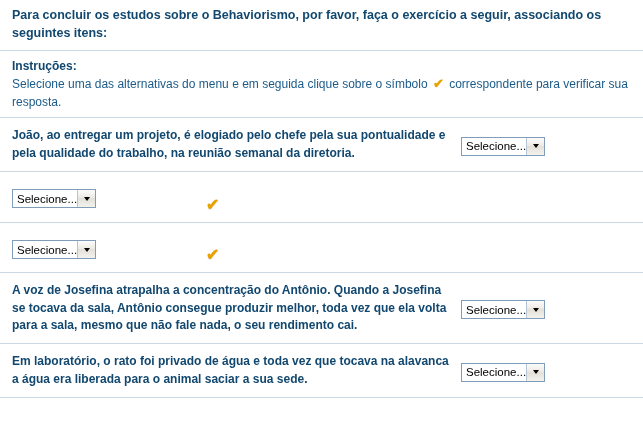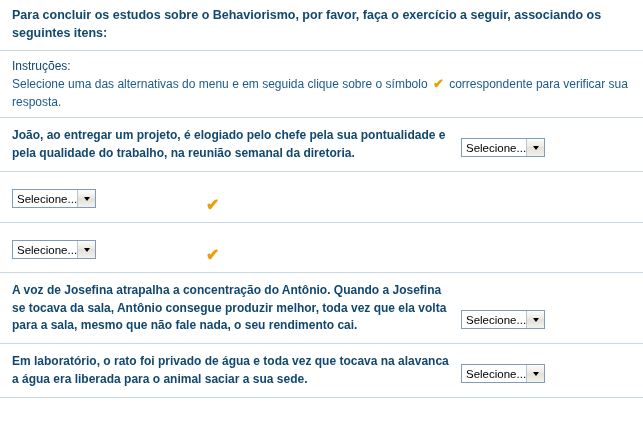--- a/index.html
+++ b/index.html
@@ -33,41 +33,41 @@
     color: #12486f;
     line-height: 1.45;
   }
 
   
   .instructions {
     padding: 8px 10px 6px 12px;
     border-bottom: 1px solid #c9d7e2;
   }
   .instructions-title {
-    font-weight: normal;
+    font-weight: bold;
     font-size: 12px;
     color: #12486f;
     margin-bottom: 2px;
   }
   .instructions-text {
     font-size: 12px;
     color: #1b5b8a;
     line-height: 1.45;
   }
   .inline-check {
     color: #e8a200;
     font-weight: bold;
     font-size: 13px;
     padding: 0 2px;
   }
 
   
   .question-row {
     display: flex;
-    align-items: flex-end;
+    align-items: center;
     border-bottom: 1px solid #c9d7e2;
     padding: 9px 10px 9px 12px;
     box-sizing: border-box;
   }
   .question-text {
     flex: 1 1 auto;
     font-weight: bold;
     font-size: 12px;
     line-height: 1.45;
     color: #12486f;

